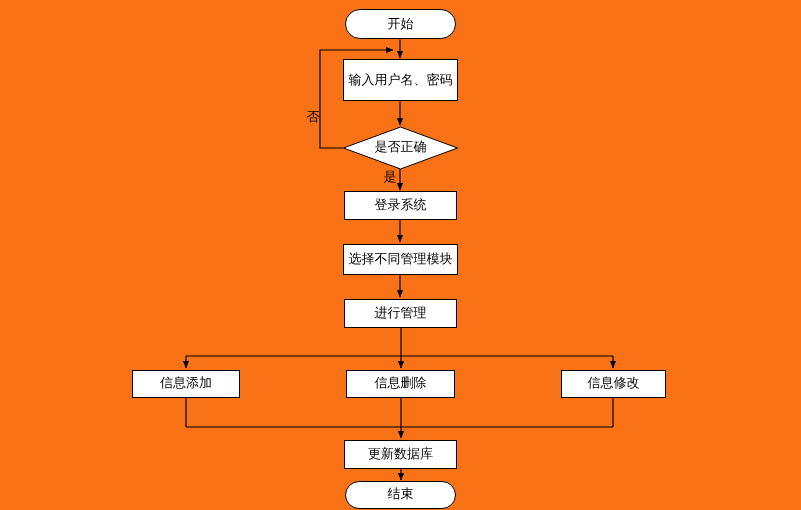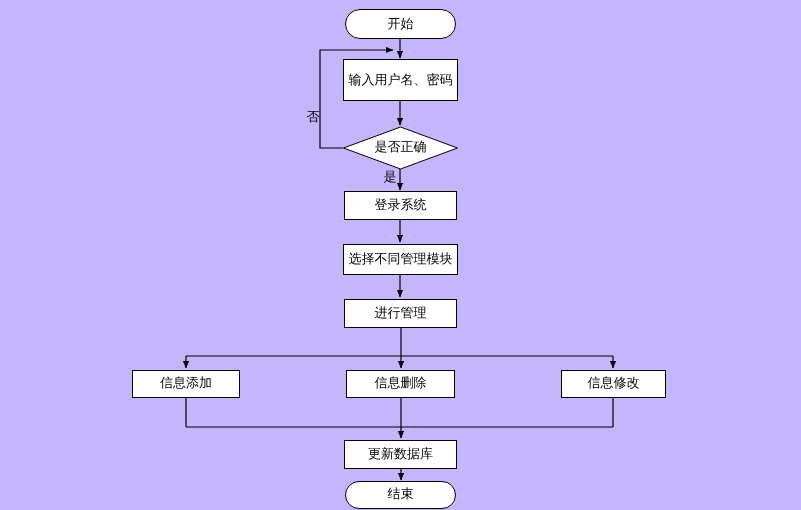--- a/index.html
+++ b/index.html
@@ -7,21 +7,21 @@
     padding: 0;
     background: #ffffff;
   }
   body {
     font-family: "Liberation Sans", "DejaVu Sans", sans-serif;
   }
   #canvas {
     position: relative;
     width: 801px;
     height: 510px;
-    background: #c4b5fd;
+    background: #f97316;
     overflow: hidden;
   }
   #flow-svg {
     position: absolute;
     left: 0;
     top: 0;
     width: 801px;
     height: 510px;
   }
   .node-rect {

